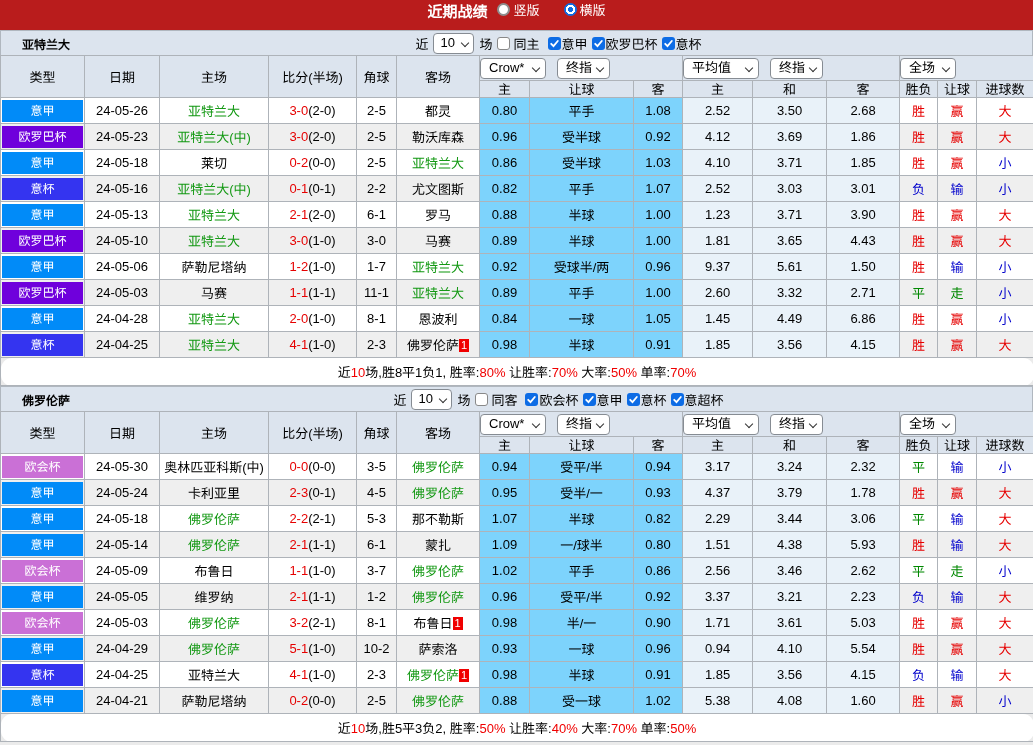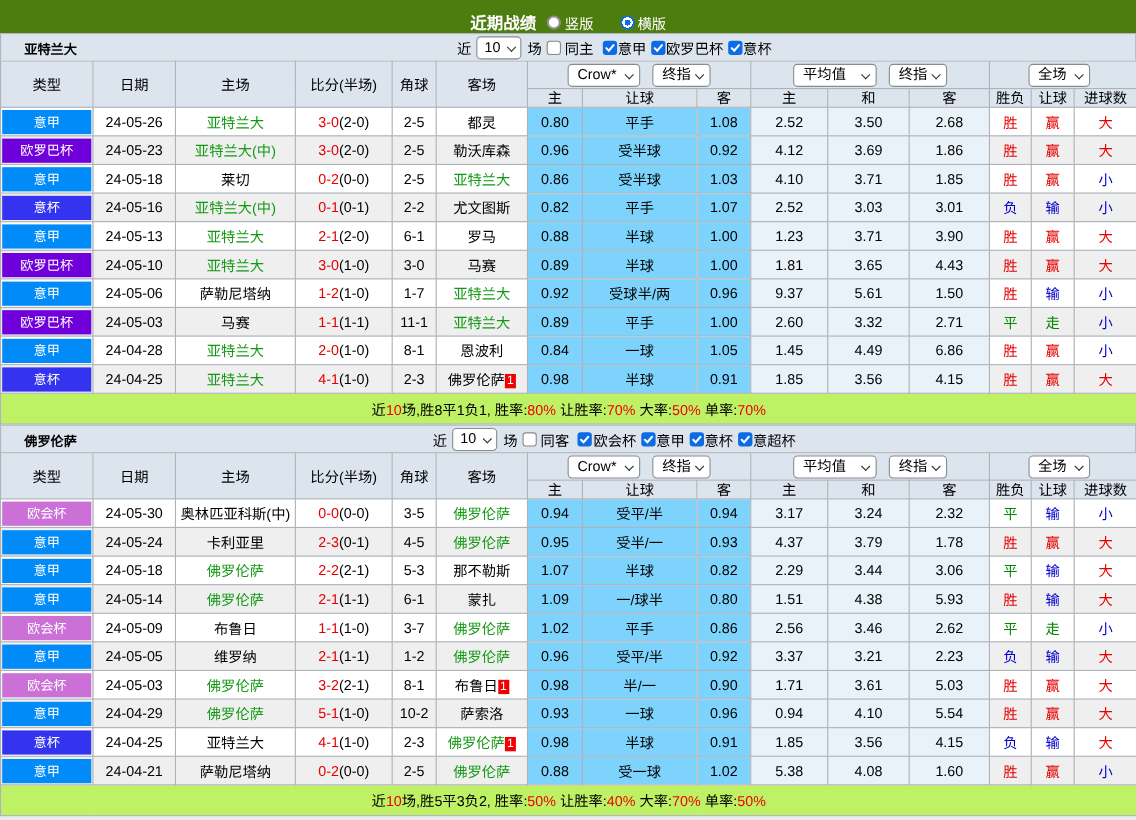--- a/index.html
+++ b/index.html
@@ -7,22 +7,22 @@
   body {
     width:1033px; height:745px; overflow:hidden;
     background:#ebebeb;
     font-family:"Liberation Sans", sans-serif;
     font-size:13px; color:#000;
   }
   .panel { width:1033px; }
 
   
   .titlebar {
-    height:30px; background:#4d7c0f; color:#fff;
-    display:flex; align-items:flex-end; justify-content:center;
+    height:30px; background:#b91c1c; color:#fff;
+    display:flex; align-items:flex-start; justify-content:center;
   }
   .titlebar .title { font-size:15px; font-weight:bold; }
   .titlebar .rgroup { display:flex; align-items:center; margin-left:10px; }
   .titlebar .rlabel { font-size:13px; margin-left:3px; }
   .radio { width:13px; height:13px; border-radius:50%; display:inline-block; flex:none; }
   .radio.off { background:#fff; border:2px solid #8e8e8e; }
   .radio.on  { background:radial-gradient(circle,#0d6ce5 0 2.7px,#fff 2.7px 4.7px,#0d6ce5 4.7px); }
   .titlebar .gap2 { width:14px; }
 
   
@@ -75,21 +75,21 @@
   table.grid td, table.grid th {
     border:1px solid #aeb3b9; text-align:center; padding:0;
     font-size:13px; font-weight:normal; overflow:hidden; white-space:nowrap;
   }
   table.grid thead th { background:#dce4ee; color:#000; }
   tr.h1 { height:25px; }
   tr.h2 { height:17px; }
   tr.h2 th { line-height:15px; }
   tr.h2 th { font-size:13px; }
   .selcell { vertical-align:middle; }
-  .selcell .selrow { display:flex; align-items:center; justify-content:center; gap:11px; }
+  .selcell .selrow { display:flex; align-items:center; gap:11px; }
 
   tbody tr.dr { height:26px; }
   tbody tr.dr td { background:#fff; }
   tbody tr.dr:nth-child(even) td { background:#efefef; }
   tbody tr.dr td.odds  { background:#7dd3fc; }
   tbody tr.dr td.avg   { background:#e9f2f9; }
   td.c-type { padding:0; border-top-color:#fff; border-bottom-color:#fff; }
   tbody tr.dr:last-child td.c-type { border-bottom-color:#aeb3b9; }
   .type-badge { display:block; margin:1px; height:22px; line-height:22px; color:#fff; font-size:12px; }
   .lg-blue   { background:#018bf8; }
@@ -102,21 +102,21 @@
   .res-w { color:#e60000; }
   .res-l { color:#0000cc; }
   .res-d { color:#008800; }
   .badge1 {
     display:inline-block; background:#f00000; color:#fff;
     width:10px; height:13px; line-height:13px; font-size:11px;
     vertical-align:1px; text-align:center;
   }
 
   tr.sumrow { height:28px; }
-  tr.sumrow td { background:#bef264; font-size:13px; }
+  tr.sumrow td { background:#ffffff; font-size:13px;border-radius:11px; }
   .seg-r { color:#f00000; }
   .seg-k { color:#000; }
 </style>
 </head>
 <body>
 
 <div class="panel">
 
   <div class="titlebar">
     <span class="title">近期战绩</span>

